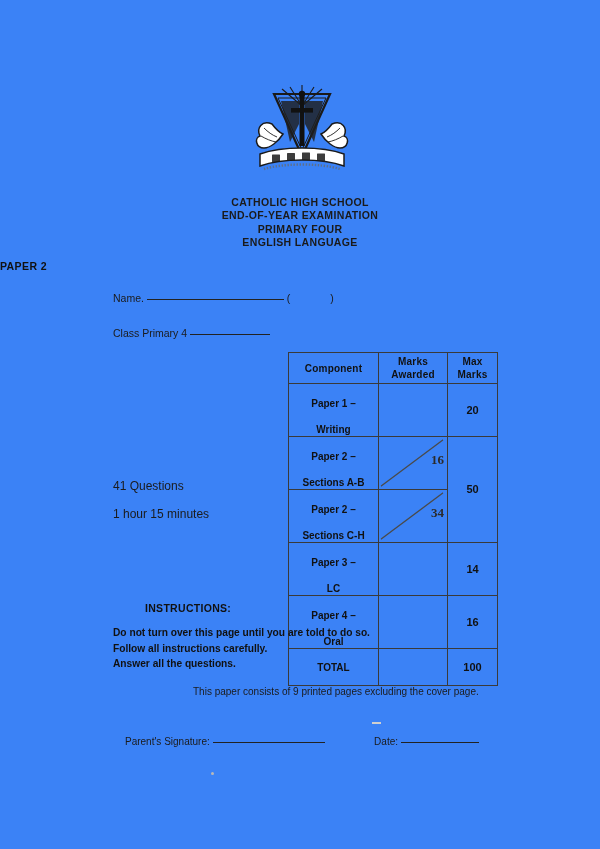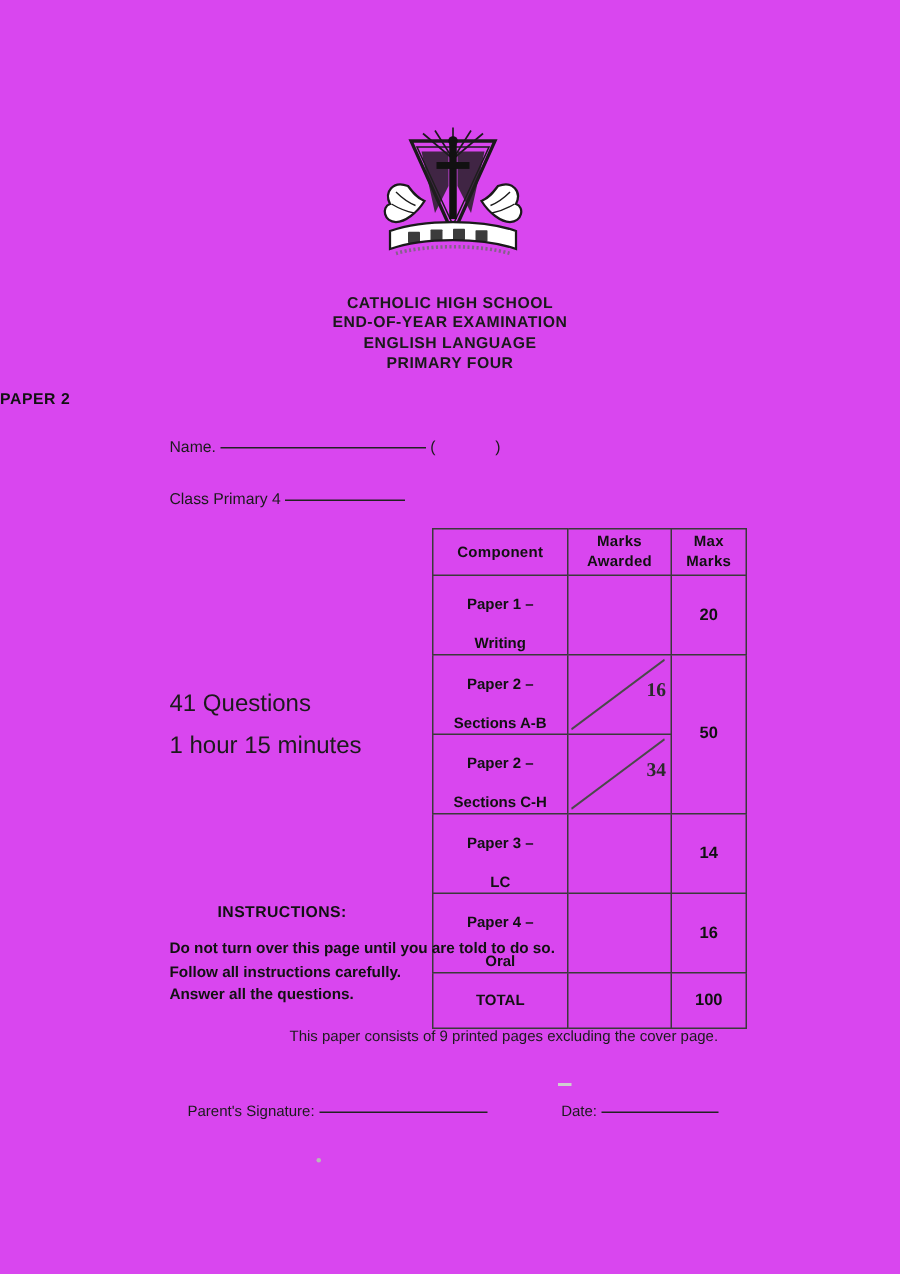--- a/index.html
+++ b/index.html
@@ -13,21 +13,21 @@
     font-family: "Liberation Sans", sans-serif;
     color: #111111;
     position: relative;
     overflow: hidden;
   }
 
   .page {
     position: absolute;
     left: 0; top: 0;
     width: 600px; height: 849px;
-    background: #d946ef;
+    background: #3b82f6;
   }
 
   
   .crest-wrap {
     position: absolute;
     left: 252px;
     top: 84px;
     width: 100px;
     height: 96px;
   }
@@ -74,22 +74,22 @@
   }
   .rule-name { width: 137px; }
   .rule-class { width: 80px; }
   .paren { display: inline-block; }
   .paren-gap { display: inline-block; width: 34px; }
 
   
   .info-block {
     position: absolute;
     left: 113px;
-    top: 456px;
-    font-size: 16px;
+    top: 472px;
+    font-size: 12px;
     line-height: 28px;
     color: #1b1b1b;
     white-space: nowrap;
   }
 
   
   .marks-table {
     position: absolute;
     left: 288px;
     top: 352px;
@@ -249,22 +249,22 @@
         <rect x="65" y="69.5" width="8" height="7.5" rx="0.5" opacity="0.85"></rect>
       </g>
 
       <path d="M12 85 C32 79 68 79 88 85" fill="none" stroke="#6a6a6a" stroke-width="2.4" stroke-dasharray="1.4 1.6" opacity="0.75"></path>
     </svg>
   </div>
 
   <div class="heading">
     <div>CATHOLIC HIGH SCHOOL</div>
     <div>END-OF-YEAR EXAMINATION</div>
+    <div>PRIMARY FOUR</div>
     <div>ENGLISH LANGUAGE</div>
-    <div>PRIMARY FOUR</div>
   </div>
   <div class="paper-no">PAPER 2</div>
 
   <div class="field-row name-row">
     <span>Name.</span>
     <span class="rule rule-name"></span>
     <span class="paren">(</span>
     <span class="paren-gap"></span>
     <span class="paren">)</span>
   </div>

